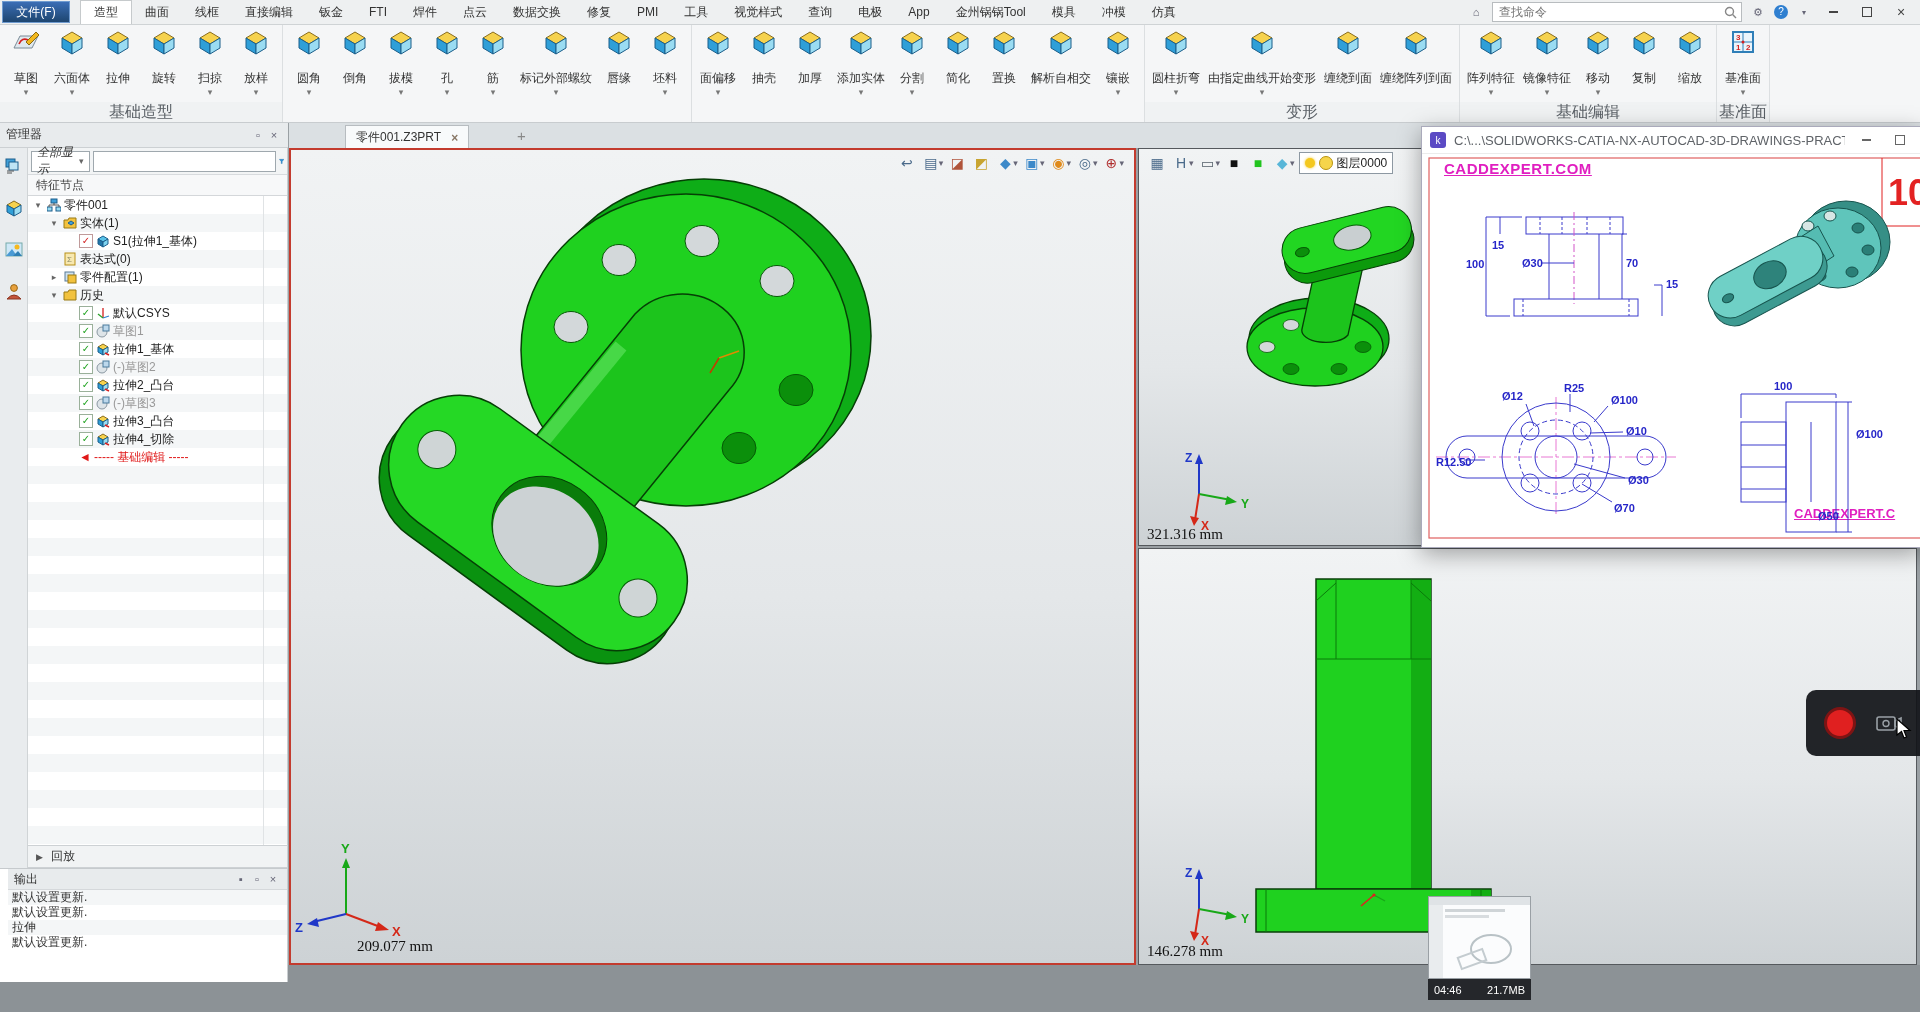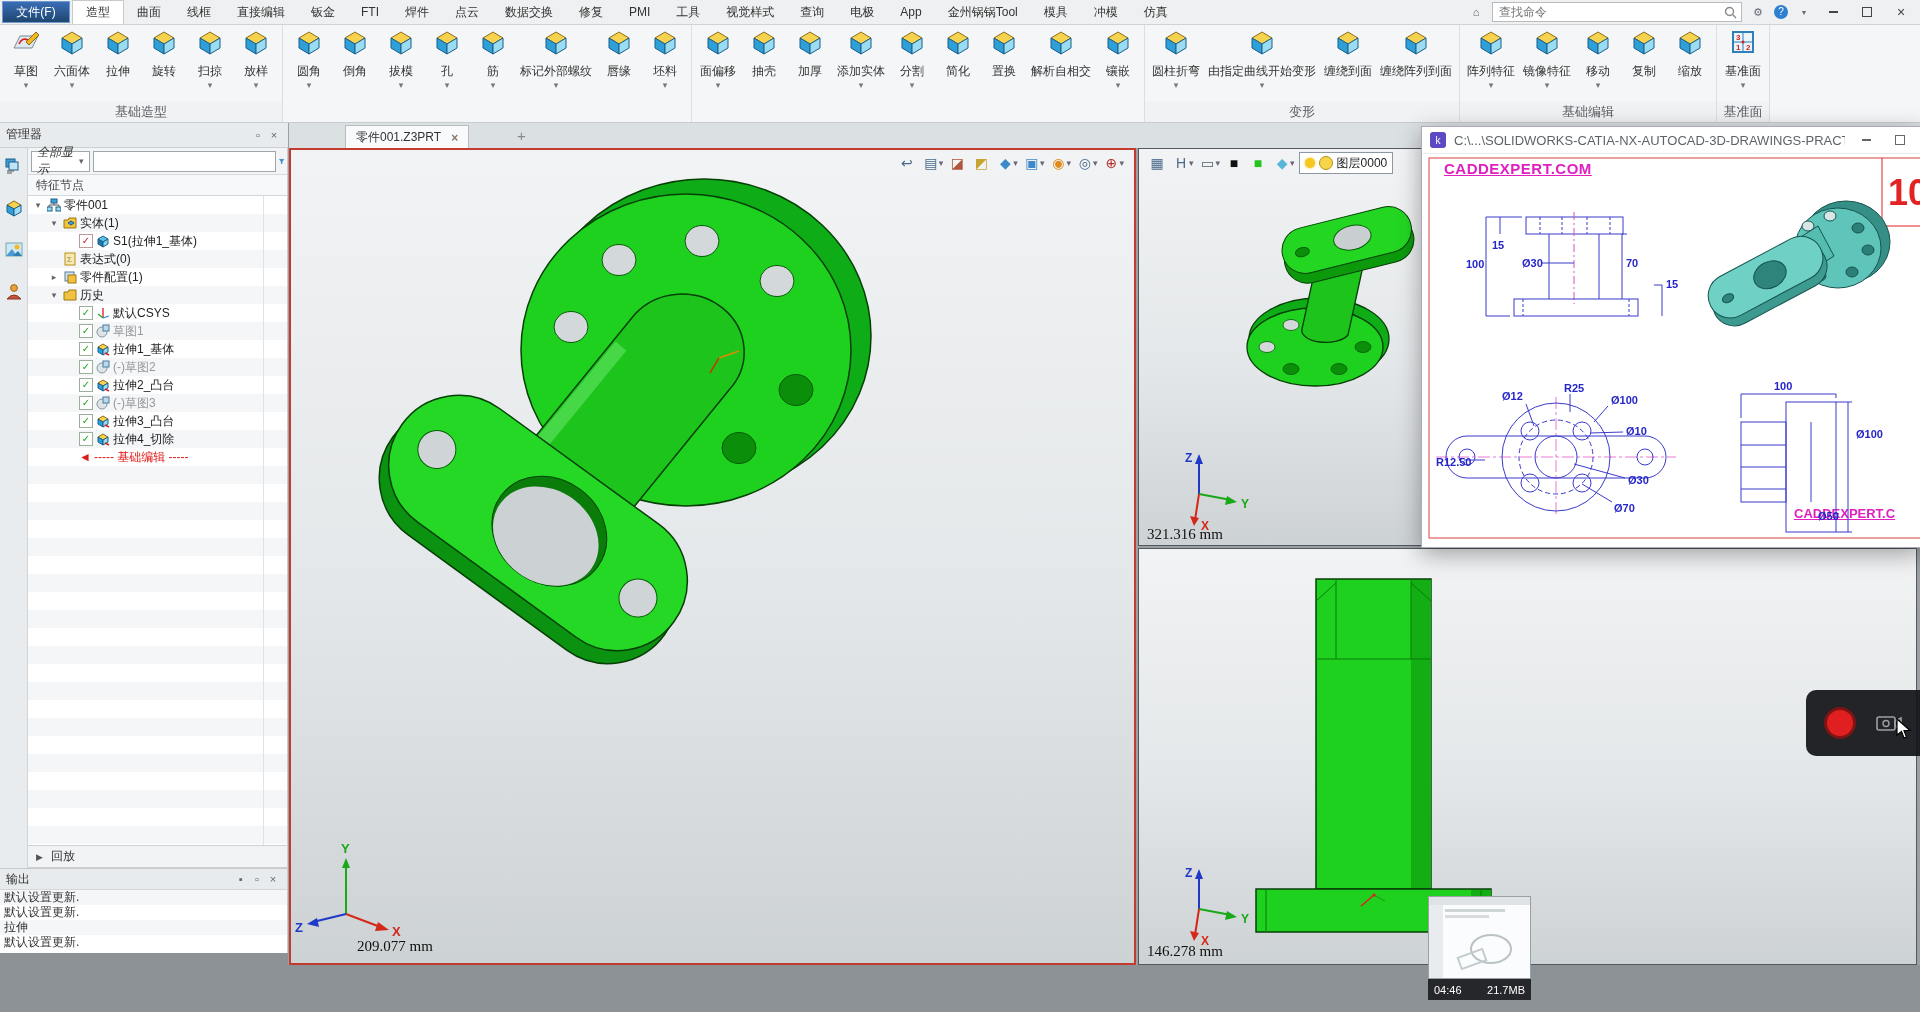--- a/index.html
+++ b/index.html
@@ -4,38 +4,38 @@
 <style>
   html,body{margin:0;padding:0;width:1920px;height:1012px;overflow:hidden;
     font-family:"Liberation Sans","DejaVu Sans",sans-serif;font-size:12px;color:#222;
     background:#8c9296;position:relative;-webkit-font-smoothing:antialiased;}
   .abs{position:absolute;}
   
   #menubar{left:0;top:0;width:1920px;height:24px;background:#eef0f1;border-bottom:1px solid #cfd3d5;
     display:flex;align-items:stretch;z-index:5;}
   #file-btn{width:66px;margin:1px 2px;background:linear-gradient(#3a6db5,#1e4670);color:#fff;
     display:flex;align-items:center;justify-content:center;border:1px solid #6f9bd0;font-size:12px;}
-  #menus{display:flex;align-items:stretch;margin-left:0;justify-content:space-between;}
+  #menus{display:flex;align-items:stretch;margin-left:8px;justify-content:space-between;}
   #menus .menu{padding:0 13px;display:flex;align-items:center;color:#333;}
   #menus .menu.active{background:#fff;border:1px solid #c6cacc;border-bottom:none;}
   #menubar-right{margin-left:auto;display:flex;align-items:center;gap:8px;padding-right:6px;}
   #cmd-search{width:240px;height:18px;border:1px solid #b8bcbf;background:#fff;display:flex;align-items:center;padding:0 4px;}
   #cmd-search input{border:none;outline:none;flex:1;font-size:12px;color:#555;background:transparent;}
   .winbtn{width:26px;height:18px;display:flex;align-items:center;justify-content:center;color:#444;}
   .mini-line{width:9px;height:2px;background:#444;}
   .rest-box{width:8px;height:8px;border:1.5px solid #444;}
   
   #ribbon{left:0;top:24px;width:1920px;height:98px;background:#f5f6f7;border-bottom:1px solid #c8cccf;
     display:flex;align-items:stretch;z-index:4;}
   .rgroup{display:flex;flex-direction:column;border-right:1px solid #dcdfe1;}
   .rbuttons{display:flex;flex:1;align-items:flex-start;padding:2px 4px 0 4px;gap:2px;}
   .rbtn{min-width:38px;padding:2px 3px;display:flex;flex-direction:column;align-items:center;}
-  .rbtn .lbl{font-size:12px;color:#333;white-space:nowrap;margin-top:4px;}
+  .rbtn .lbl{font-size:12px;color:#333;white-space:nowrap;margin-top:11px;}
   .rbtn .dd{font-size:9px;color:#777;height:10px;line-height:10px;}
-  .rlabel{height:20px;text-align:center;color:#5a6066;font-size:13px;line-height:20px;background:#f0f2f3;}
+  .rlabel{height:20px;text-align:center;color:#5a6066;font-size:16px;line-height:20px;background:#f0f2f3;}
   
   #manager-header{left:0;top:122px;width:288px;height:26px;background:#e8ebed;border-bottom:1px solid #ccd0d3;
     display:flex;align-items:center;padding:0 6px;box-sizing:border-box;z-index:3;}
   #manager-header .ttl{flex:1;color:#333;}
   .small-ico{color:#667;font-size:11px;width:16px;text-align:center;}
   #left-strip{left:0;top:148px;width:28px;height:720px;background:#e9ecee;border-right:1px solid #d0d4d6;z-index:3;
     display:flex;flex-direction:column;align-items:center;padding-top:8px;gap:22px;box-sizing:border-box;}
   #manager-body{left:28px;top:148px;width:260px;height:697px;background:#fff;z-index:3;box-sizing:border-box;border-right:1px solid #c9cdd0;}
   #filter-row{display:flex;align-items:center;height:26px;background:#f2f4f5;border-bottom:1px solid #d8dbde;padding:0 3px;gap:3px;}
   .combo{border:1px solid #9fa8ae;background:#fff;height:19px;display:flex;align-items:center;padding:0 5px;gap:6px;font-size:12px;color:#333;}
@@ -46,21 +46,21 @@
   #tree .colline{position:absolute;left:235px;top:0;bottom:0;width:1px;background:#e0e3e5;}
   .trow{height:18px;display:flex;align-items:center;gap:3px;padding-left:4px;white-space:nowrap;}
   .trow .exp{width:12px;font-size:9px;color:#666;text-align:center;}
   .trow .cb{width:12px;height:12px;border:1px solid #9ab09a;background:#fff;font-size:10px;line-height:11px;text-align:center;color:#1fa31f;}
   .trow .cb.red{color:#d42222;border-color:#c09a9a;}
   .trow.dim .tlabel{color:#999;}
   .trow.stop .tlabel{color:#e01818;}
   .tlabel{font-size:12px;color:#222;}
   #replay{left:28px;top:845px;width:260px;height:23px;background:#f1f3f4;border:1px solid #cdd1d4;border-left:none;
     display:flex;align-items:center;gap:8px;padding:0 8px;box-sizing:border-box;z-index:3;color:#333;}
-  #output{left:0;top:868px;width:288px;height:85px;background:#fff;border-top:1px solid #c6cacd;z-index:3;box-sizing:border-box;border-right:1px solid #c9cdd0;}
+  #output{left:0;top:868px;width:288px;height:114px;background:#fff;border-top:1px solid #c6cacd;z-index:3;box-sizing:border-box;border-right:1px solid #c9cdd0;padding-left:8px;}
   #output-hdr{height:20px;background:#e8ebed;display:flex;align-items:center;padding:0 6px;color:#333;border-bottom:1px solid #d5d8db;}
   #output-hdr .sp{flex:1;}
   #output-lines .oline{height:15px;line-height:15px;padding-left:4px;color:#333;}
   #output-lines .oline:nth-child(odd){background:#f4f6f7;}
   
   #workspace-bg{left:288px;top:122px;width:1632px;height:843px;background:#9aa0a4;z-index:1;}
   #tabbar{left:289px;top:122px;width:1631px;height:26px;background:#dbe0e3;z-index:2;}
   #doc-tab{position:absolute;left:56px;top:3px;height:23px;background:#f8fafb;border:1px solid #b7bcc0;border-bottom:none;
     display:flex;align-items:center;gap:10px;padding:0 10px;color:#333;}
   #tab-plus{position:absolute;left:228px;top:5px;color:#888;font-size:15px;}

